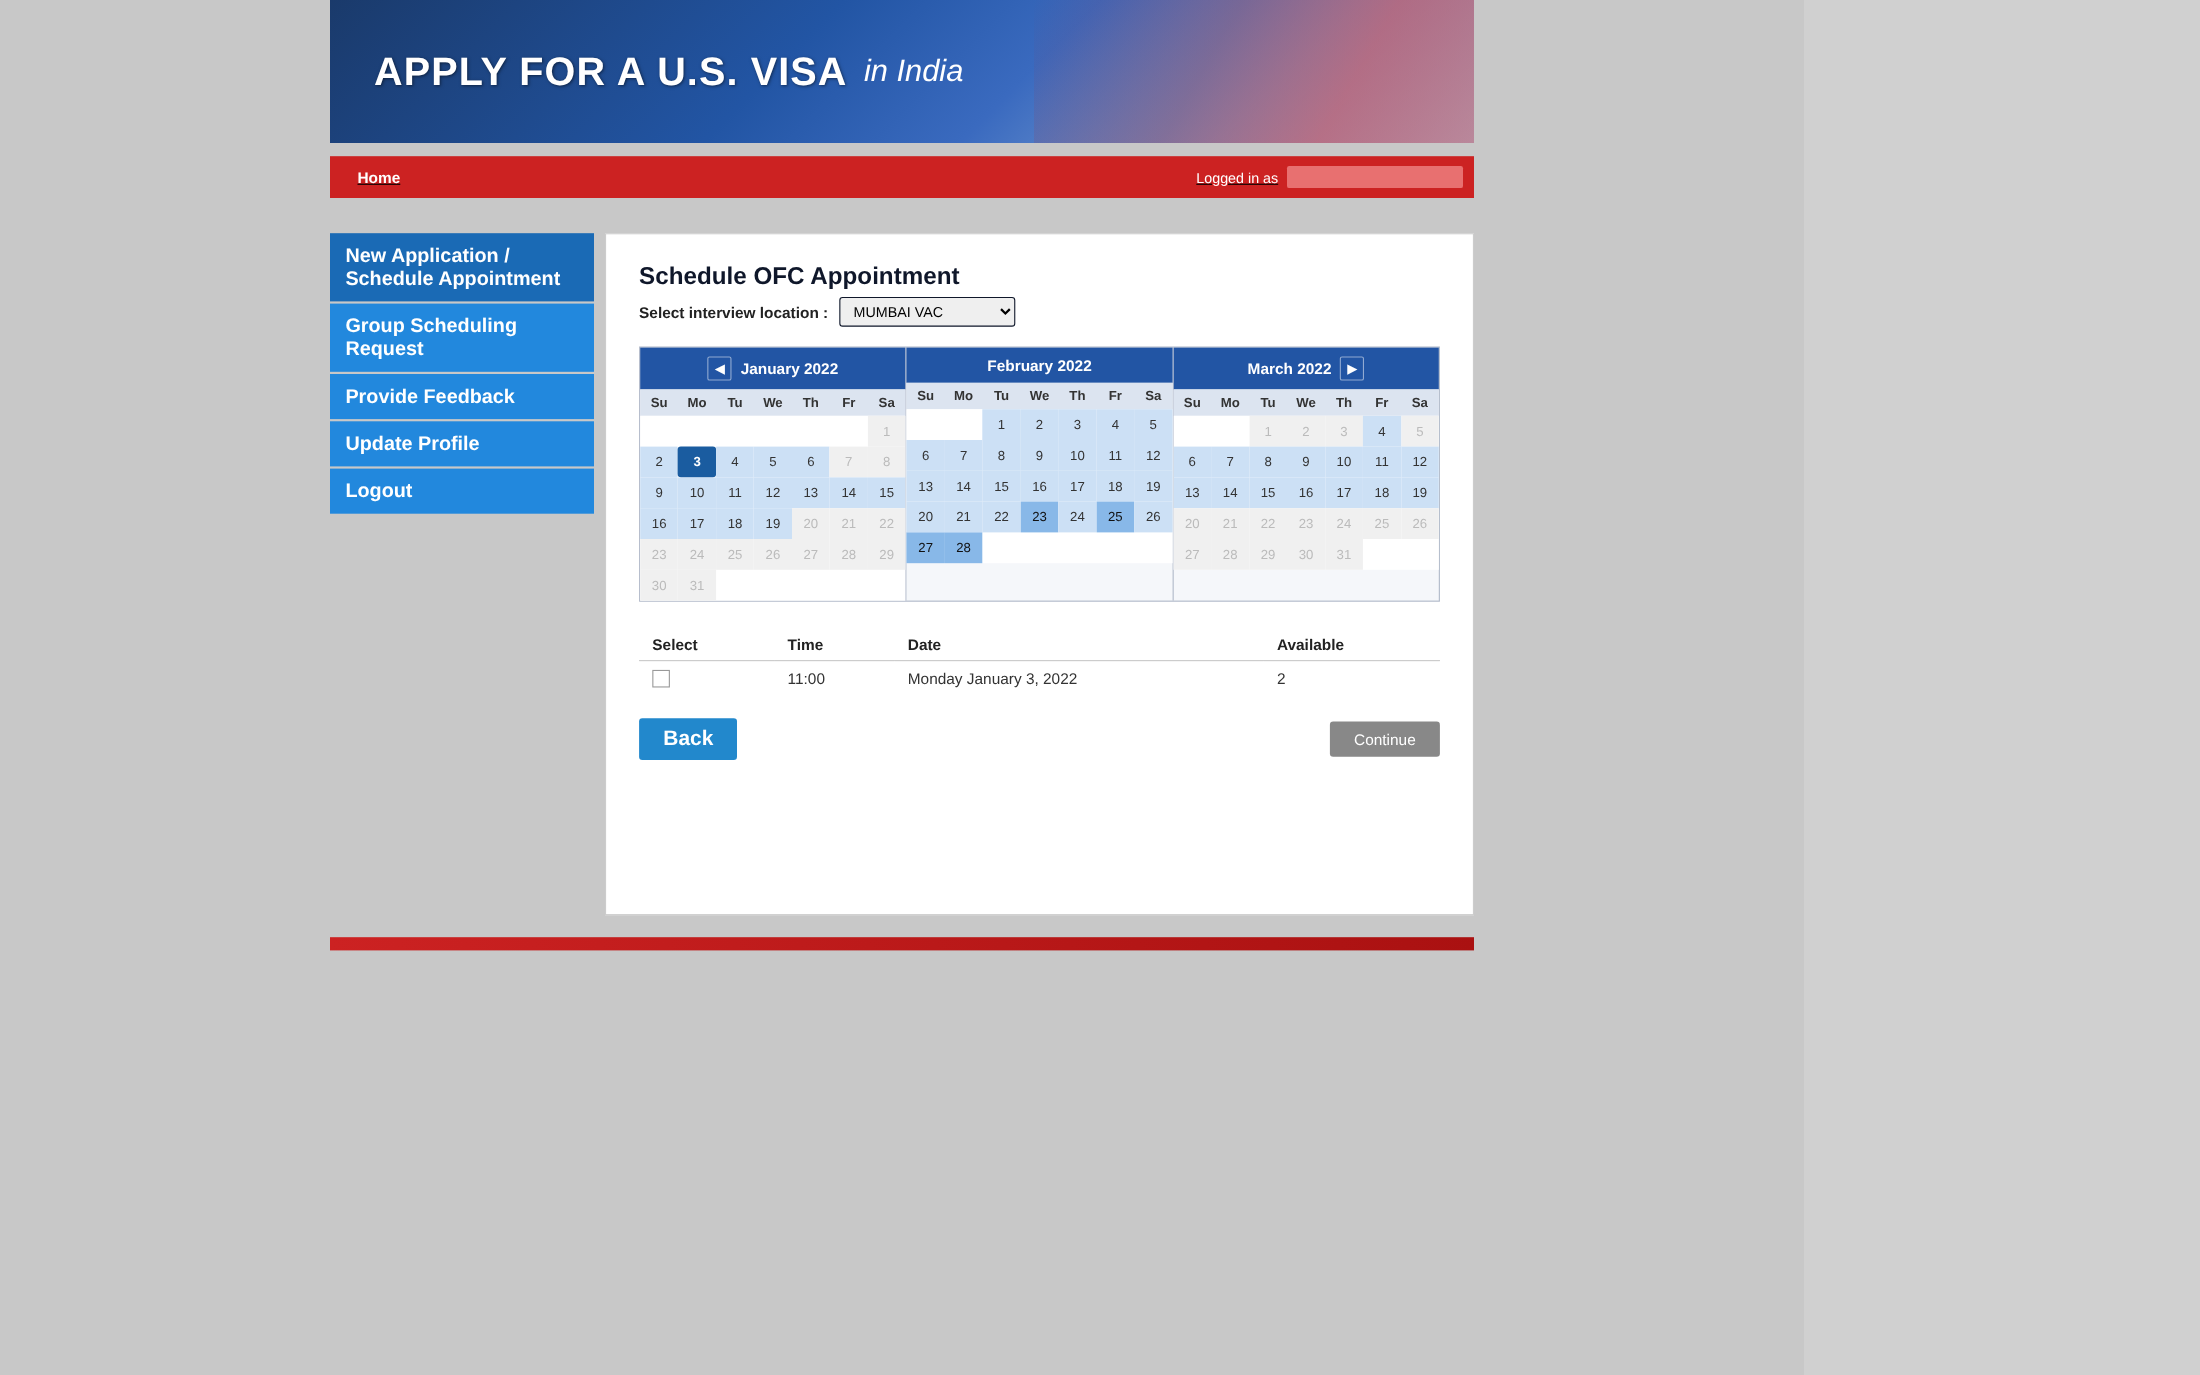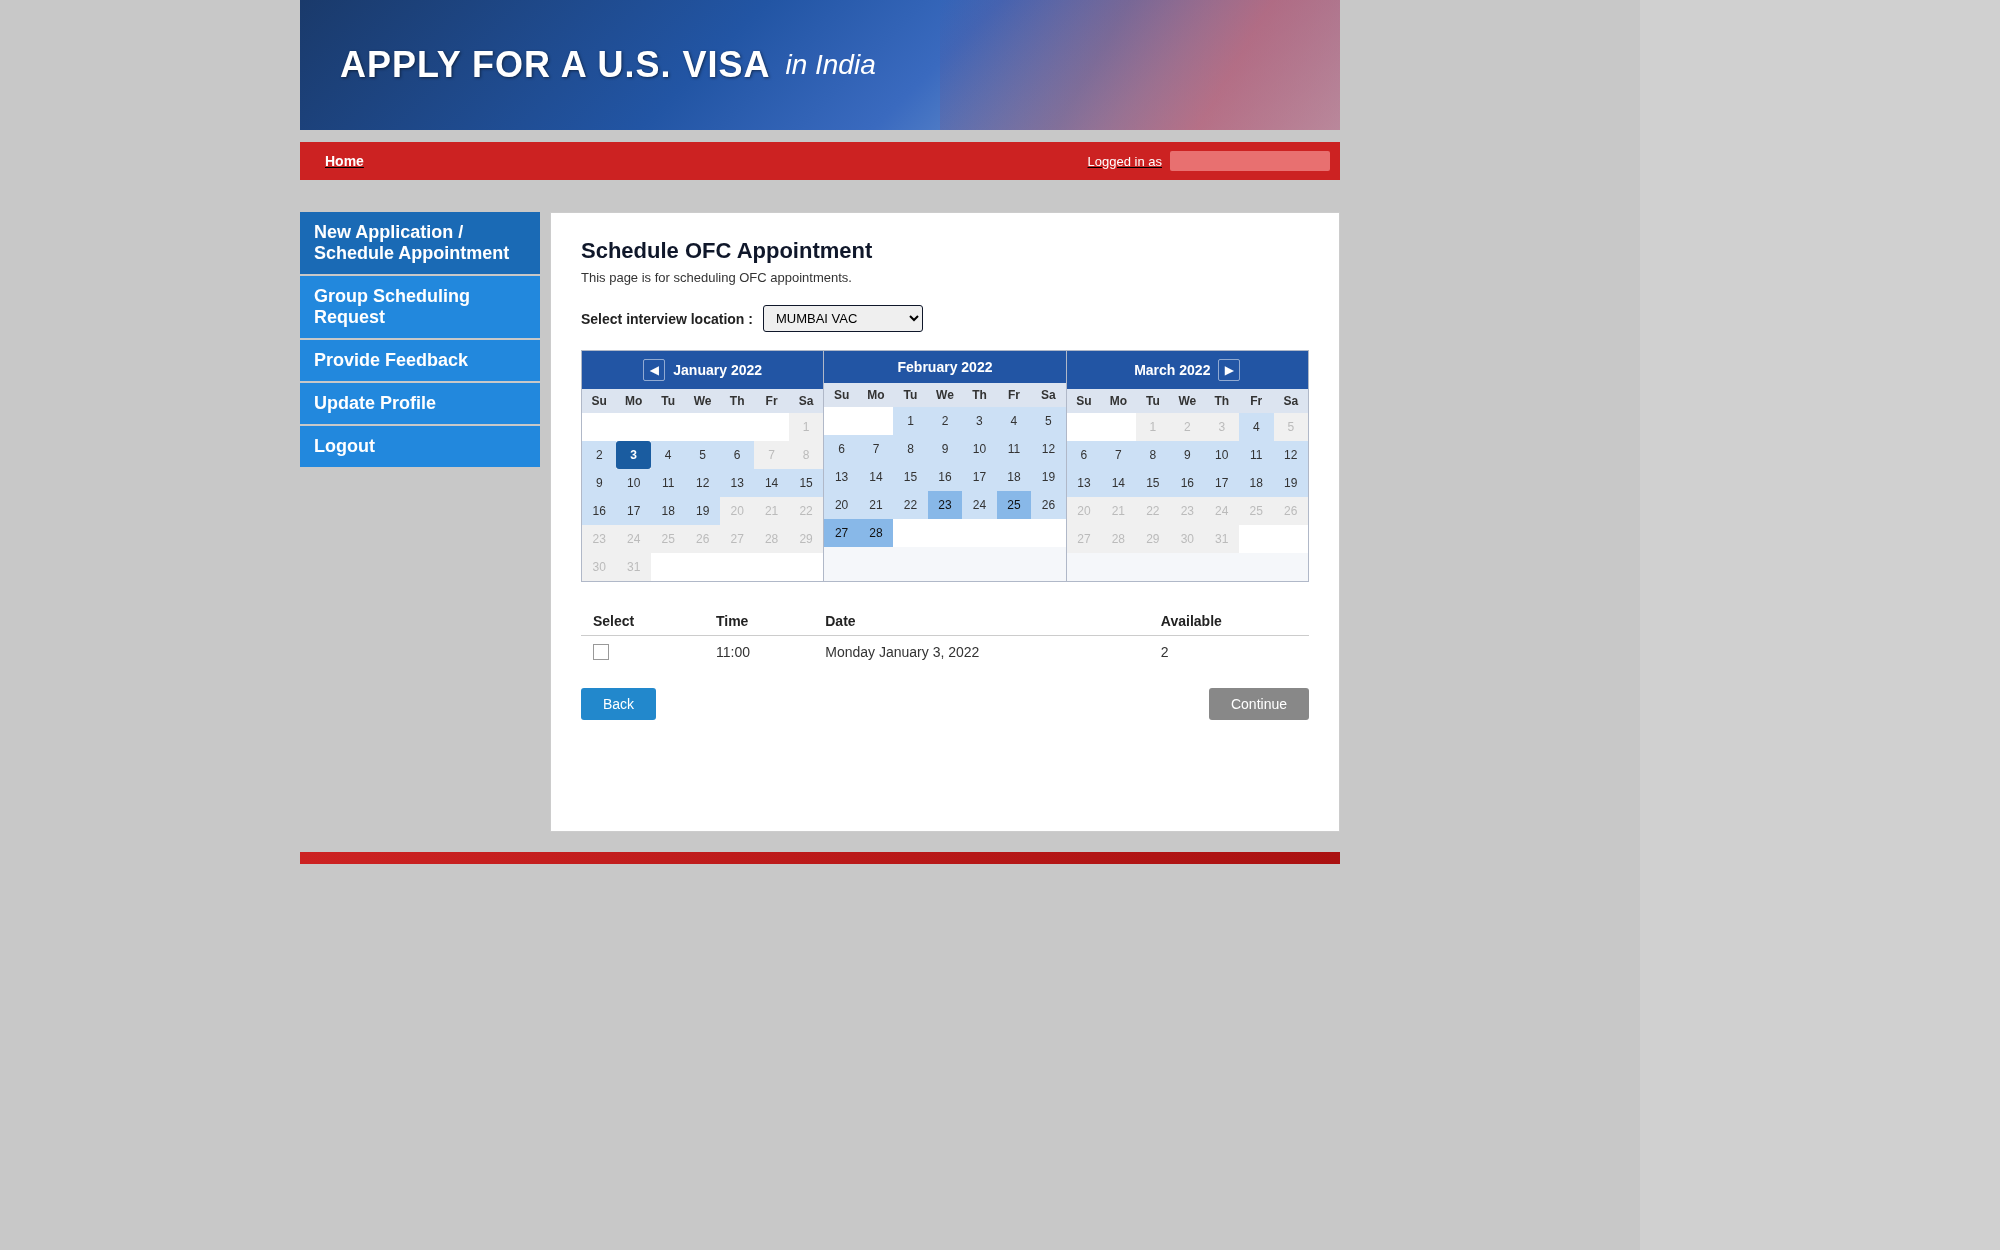--- a/index.html
+++ b/index.html
@@ -300,23 +300,24 @@
       font-size: 14px;
       color: #333;
     }
 
     
     .btn-back {
       background: #2288cc;
       color: white;
       border: none;
       padding: 8px 22px;
-      font-size: 14px;
+      font-size: 19px;
       cursor: pointer;
       border-radius: 3px;
+      font-weight: bold;
     }
 
     .btn-continue {
       background: #888;
       color: white;
       border: none;
       padding: 8px 22px;
       font-size: 14px;
       cursor: pointer;
       border-radius: 3px;
@@ -379,21 +380,20 @@
       <div class="sidebar-item inactive">
         <span>Update Profile</span>
       </div>
       <div class="sidebar-item inactive">
         <span>Logout</span>
       </div>
     </div>
 
     <div class="content-area">
       <div class="page-title">Schedule OFC Appointment</div>
-      <div class="page-desc">This page is for scheduling OFC appointments.</div>
 
       <div class="location-row">
         <label class="location-label">Select interview location :</label>
         <select class="location-select">
           <option>MUMBAI VAC</option>
           <option>DELHI VAC</option>
           <option>CHENNAI VAC</option>
           <option>HYDERABAD VAC</option>
           <option>KOLKATA VAC</option>
         </select>

